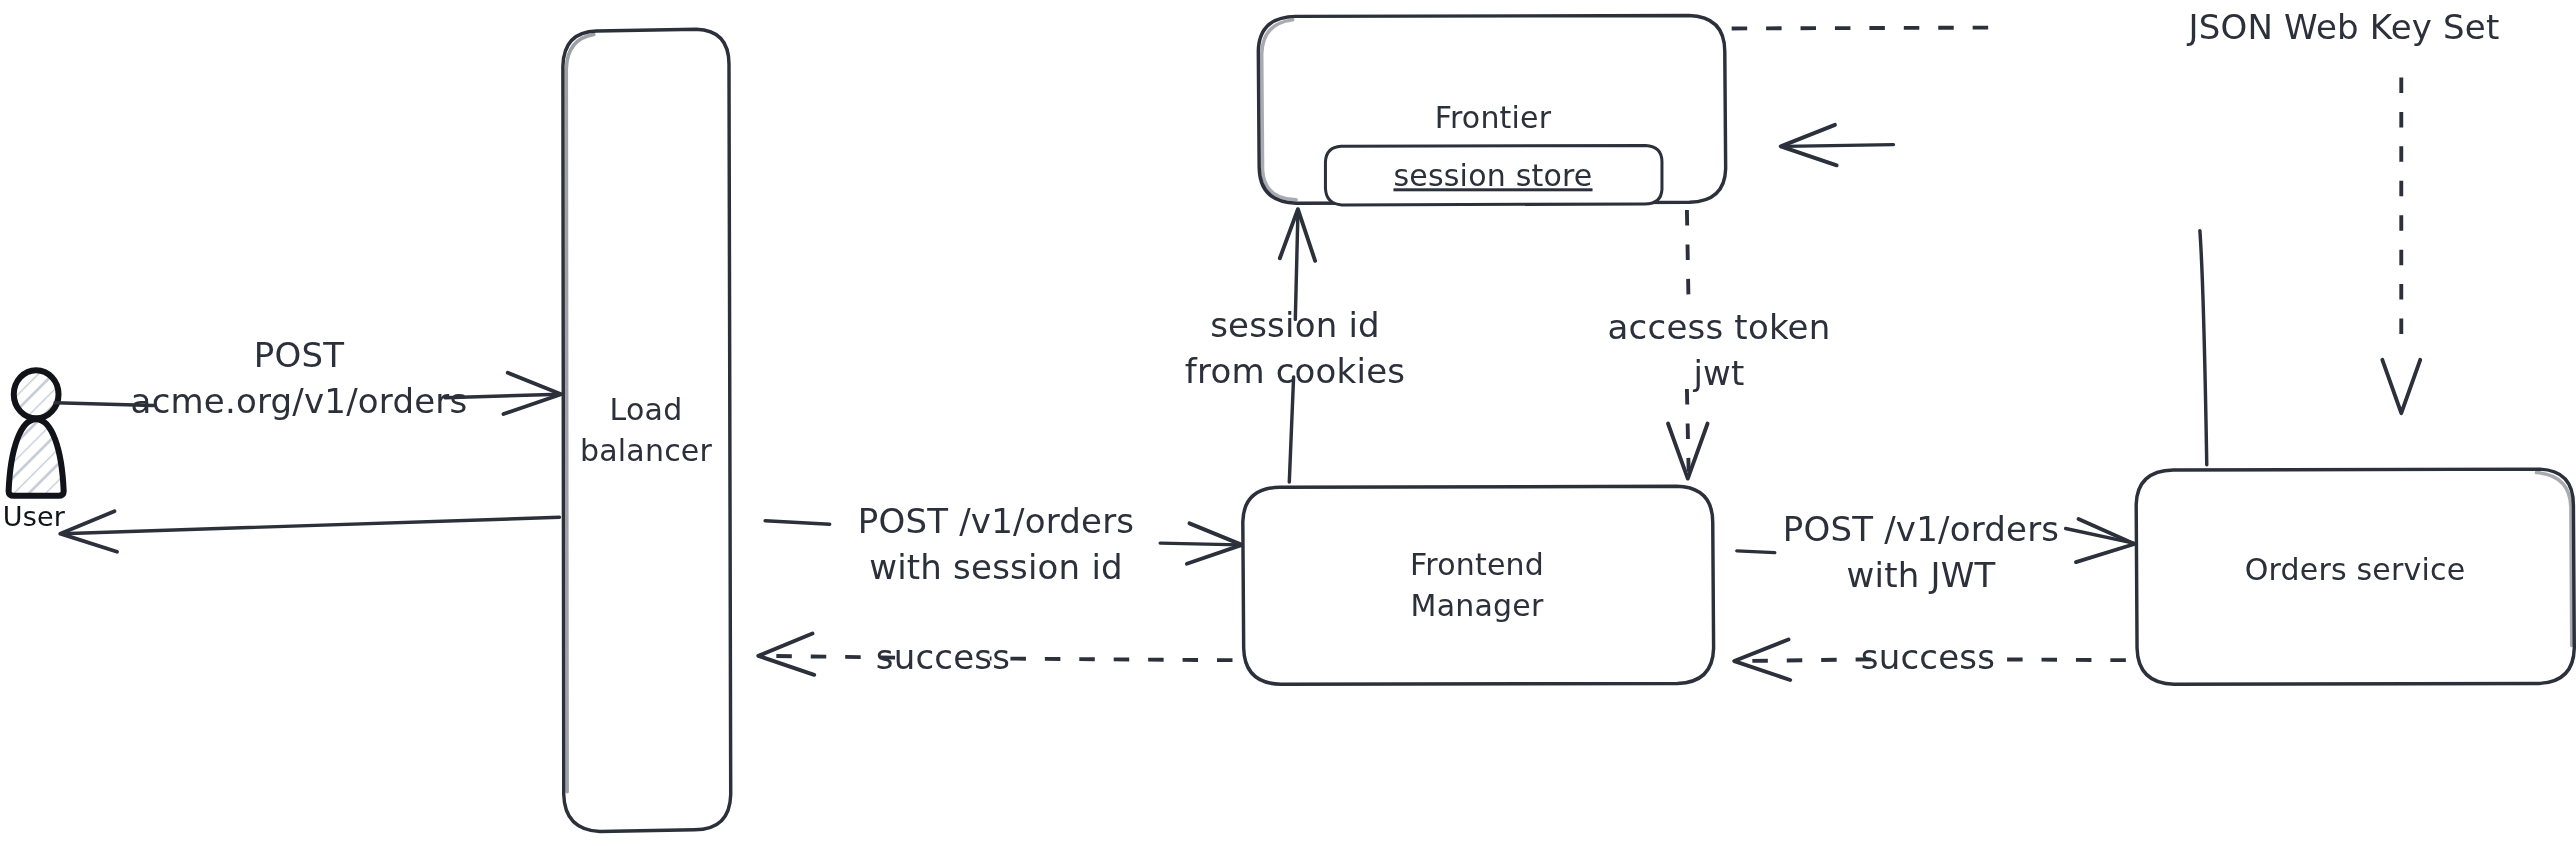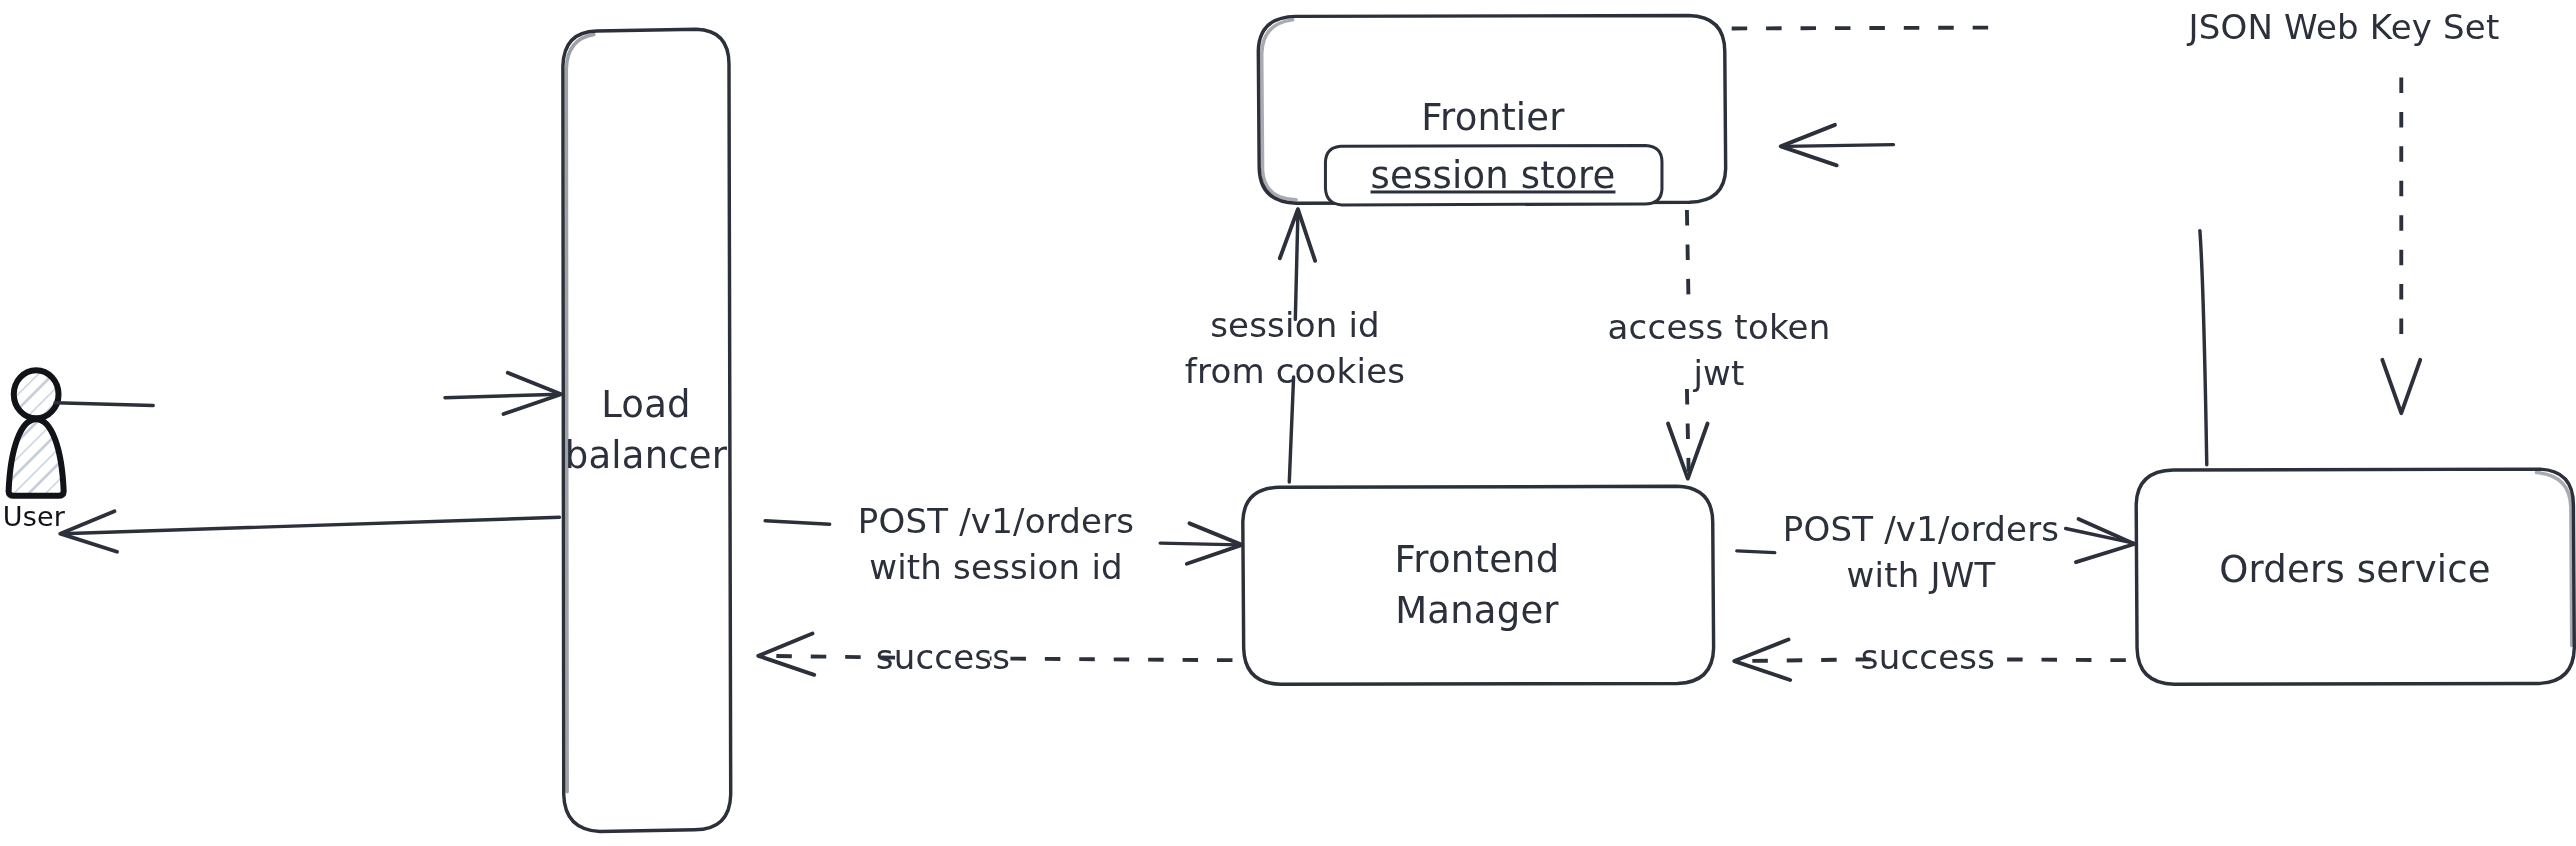--- a/index.html
+++ b/index.html
@@ -72,21 +72,21 @@
     font-family: "DejaVu Sans", sans-serif;
     font-size: 26px;
     line-height: 1.32;
     letter-spacing: 0.2px;
     white-space: pre;
     text-align: center;
     transform: translate(-50%, -50%);
     pointer-events: none;
   }
   .node-label {
-    font-size: 37px;
+    font-size: 30px;
     line-height: 1.38;
   }
   .actor-label {
     font-size: 27px;
     color: #111318;
   }
   .edge-label {
     font-size: 34px;
     line-height: 1.34;
   }
@@ -197,20 +197,22 @@
 
   <div class="dtext node-label" style="left:1493px; top:118px;">Frontier</div>
 
   <div class="dtext node-label" style="left:1493px; top:176px;text-decoration:underline;">session store</div>
 
   <div class="dtext node-label" style="left:1477px; top:585px;">Frontend
 Manager</div>
 
   <div class="dtext node-label" style="left:2355px; top:570px;">Orders service</div>
 
+  <div class="dtext edge-label" style="left:299px; top:379px;">POST
+acme.org/v1/orders</div>
 
   <div class="dtext edge-label" style="left:996px; top:545px;">POST /v1/orders
 with session id</div>
 
   <div class="dtext edge-label" style="left:943px; top:658px;">success</div>
 
   <div class="dtext edge-label" style="left:1295px; top:349px;">session id
 from cookies</div>
 
   <div class="dtext edge-label" style="left:1687px; top:351px;margin-left:32px;">access token

